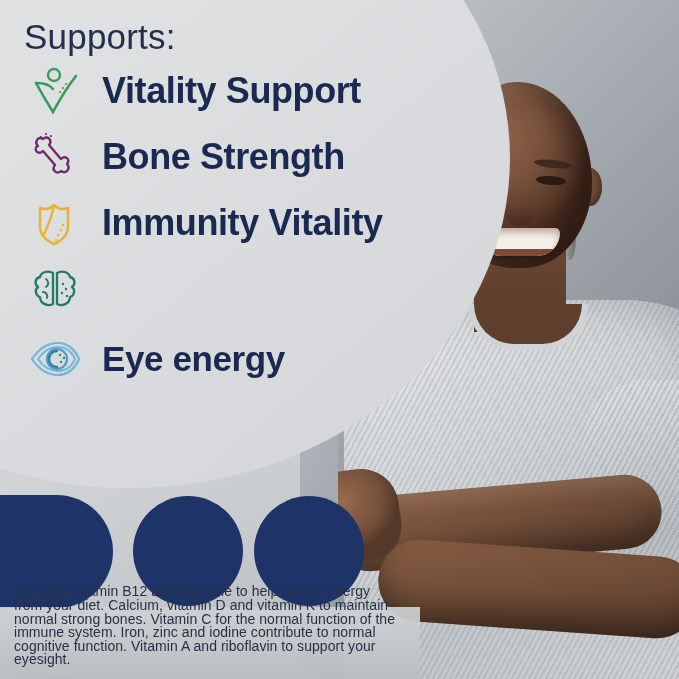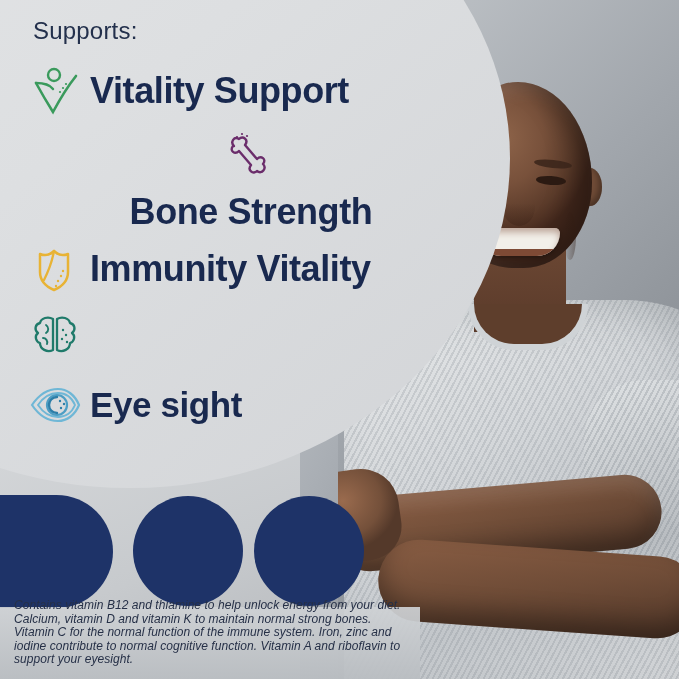--- a/index.html
+++ b/index.html
@@ -193,72 +193,71 @@
     position: absolute;
     left: 0; bottom: 0;
     width: 420px; height: 72px;
     background: linear-gradient(180deg, rgba(207,210,213,.92), rgba(186,190,194,.95));
   }
   .footer-text {
     position: absolute;
     left: 14px; bottom: 12px;
     width: 388px;
     color: #263047;
-    font-size: 12px;
+    font-size: 14px;
     line-height: 13.6px;
     font-family: "Liberation Sans", sans-serif;
     letter-spacing: .05px;
-    font-style: italic;
   }
 
   
   .content {
     position: absolute;
     left: 0; top: 0;
     width: 480px;
   }
   .supports-heading {
     position: absolute;
-    left: 33px; top: 17px;
-    font-size: 24px;
+    left: 24px; top: 17px;
+    font-size: 35px;
     font-weight: 300;
     color: #23304c;
     letter-spacing: .2px;
     font-family: "Liberation Sans", sans-serif;
   }
   .benefit-list {
     position: absolute;
     left: 26px; top: 62px;
     width: 450px;
   }
   .benefit-row {
     display: flex;
     align-items: center;
-    gap: 6px;
+    gap: 18px;
     margin-bottom: 10px;
   }
   .benefit-icon {
     width: 58px;
     height: 58px;
     flex: 0 0 58px;
     display: flex;
     align-items: center;
     justify-content: center;
   }
   .benefit-label {
     color: #19294f;
     font-weight: bold;
     font-size: 36px;
     line-height: 40px;
     letter-spacing: -0.4px;
     font-family: "Liberation Sans", sans-serif;
     white-space: pre-line;
   }
   .row-vitality { margin-bottom: 8px; }
-  .row-bone     { margin-bottom: 8px; flex-direction: column; }
+  .row-bone     { margin-bottom: 8px; }
   .row-immunity { margin-bottom: 8px; }
   .row-cognitive{ margin-bottom: 12px; }
   .row-cognitive .benefit-label { font-size: 35px; line-height: 38px; }
   .row-eye .benefit-label { font-size: 35px; }
 </style>
 </head>
 <body>
 
 <div id="poster">
 
@@ -365,21 +364,21 @@
                      C22 43 12 39 4 27 Z" stroke="#6fb7d6" stroke-width="2.2" fill="none"></path>
             <path d="M10 27 C16 18 23 15 30 15 C38 15 44 20 47 27 C44 34 38 39 30 39
                      C23 39 16 36 10 27 Z" stroke="#6fb7d6" stroke-width="1.9" fill="none"></path>
             <circle cx="29" cy="27" r="10" stroke="#4d9ec4" stroke-width="2.2" fill="none"></circle>
             <path d="M29 19 C24 19 21 23 21 27 C21 31 24 35 29 35" stroke="#2d7ea8" stroke-width="2.4" stroke-linecap="round" fill="none"></path>
             <circle cx="32" cy="23" r="1.2" fill="#2d7ea8"></circle>
             <circle cx="36" cy="26" r="1.2" fill="#2d7ea8"></circle>
             <circle cx="33" cy="30" r="1.2" fill="#2d7ea8"></circle>
           </svg>
         </div>
-        <div class="benefit-label">Eye sight</div>
+        <div class="benefit-label">Eye energy</div>
       </div>
 
     </div>
   </div>
 
   <div class="footer-band"></div>
   <div class="footer-text">Contains vitamin B12 and thiamine to help unlock energy from your diet. Calcium, vitamin D and vitamin K to maintain normal strong bones. Vitamin C for the normal function of the immune system. Iron, zinc and iodine contribute to normal cognitive function. Vitamin A and riboflavin to support your eyesight.</div>
 
 </div>
 

